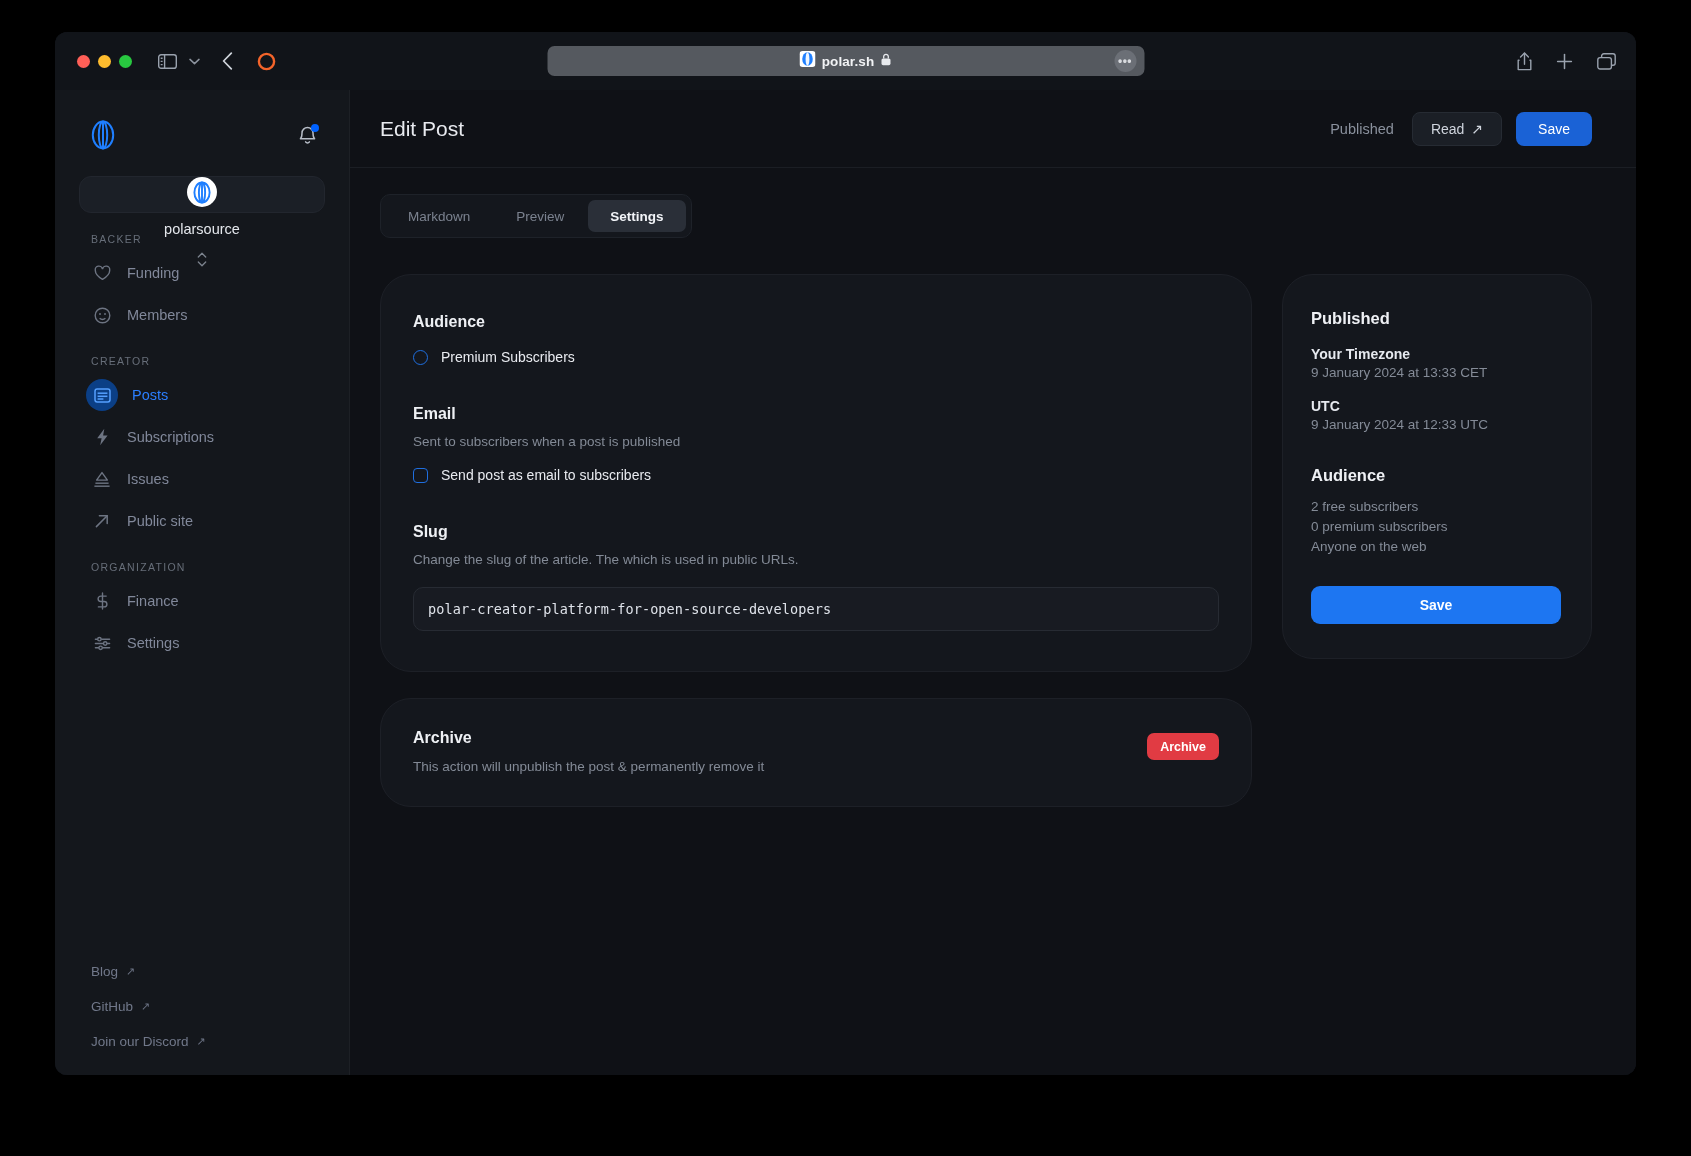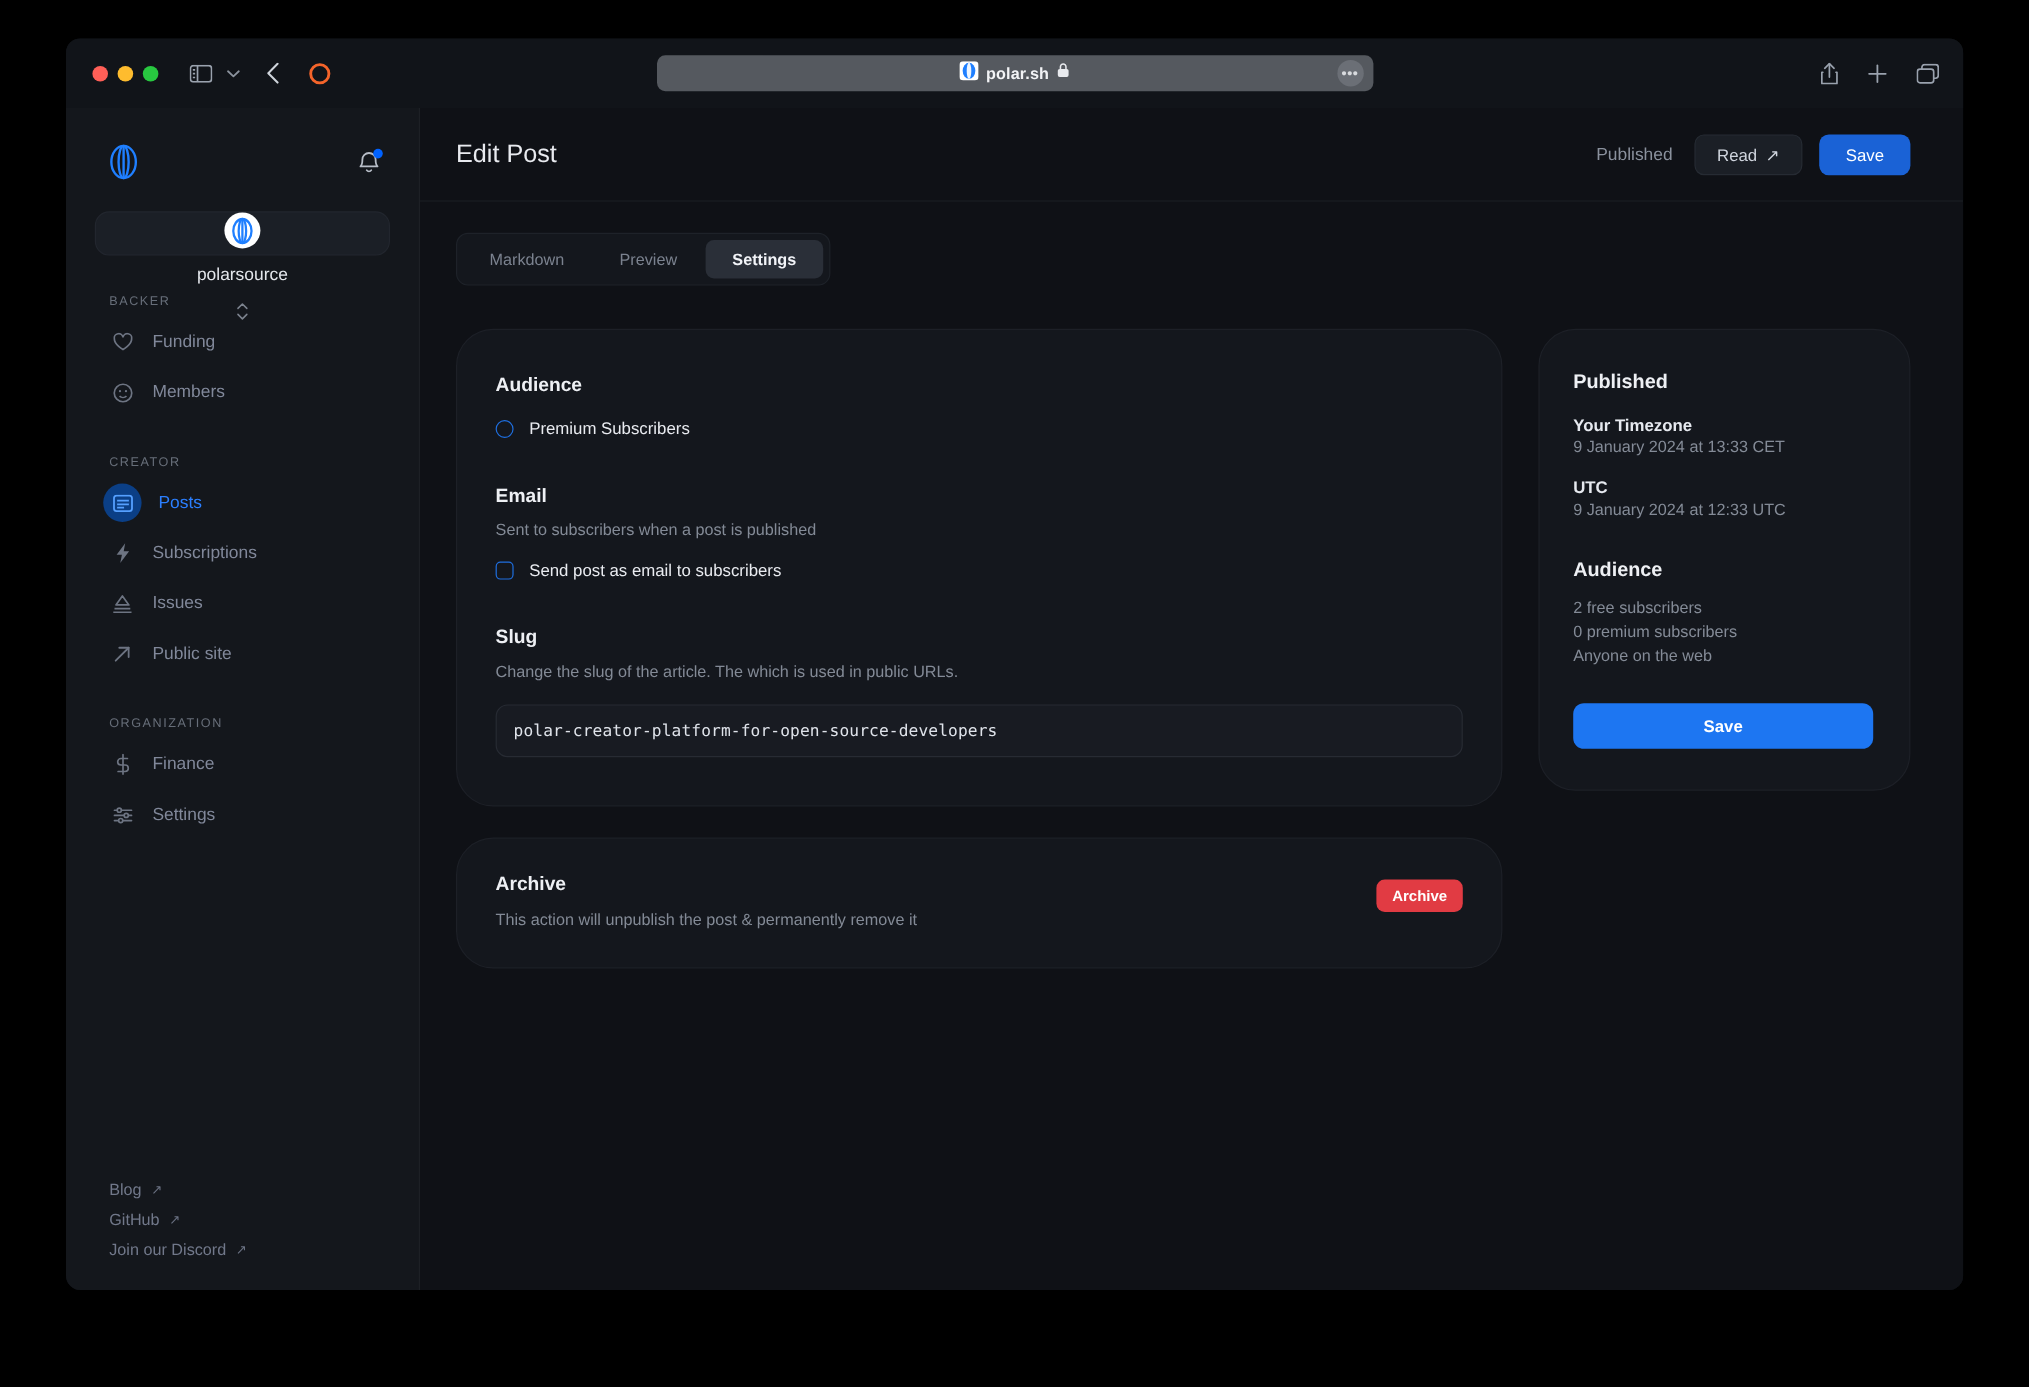--- a/index.html
+++ b/index.html
@@ -140,21 +140,21 @@
     flex: none;
   }
   .org-name {
     font-size: 14.5px;
     color: #e4e7ec;
     flex: 1;
   }
   .org-chev { color: #7c838e; display: flex; flex-direction: column; line-height: 0.62; font-size: 10px; }
 
   .sb-section {
-    margin-top: 32px;
+    margin-top: 20px;
     padding-left: 12px;
     font-size: 10.5px;
     letter-spacing: 1.3px;
     color: #676e79;
     text-transform: uppercase;
     font-weight: 500;
   }
   .nav-list { margin-top: 8px; display: flex; flex-direction: column; gap: 2px; }
   .nav-item {
     display: flex;
@@ -179,21 +179,21 @@
     margin-left: -5px;
     border-radius: 50%;
     background: #0b3f86;
     color: #55a0ff;
   }
   .sb-bottom {
     margin-top: auto;
     padding-bottom: 26px;
     display: flex;
     flex-direction: column;
-    gap: 10px;
+    gap: 20px;
     padding-left: 12px;
   }
   .foot-link {
     display: flex;
     align-items: center;
     gap: 8px;
     font-size: 13.5px;
     color: #71788a;
     cursor: pointer;
   }

